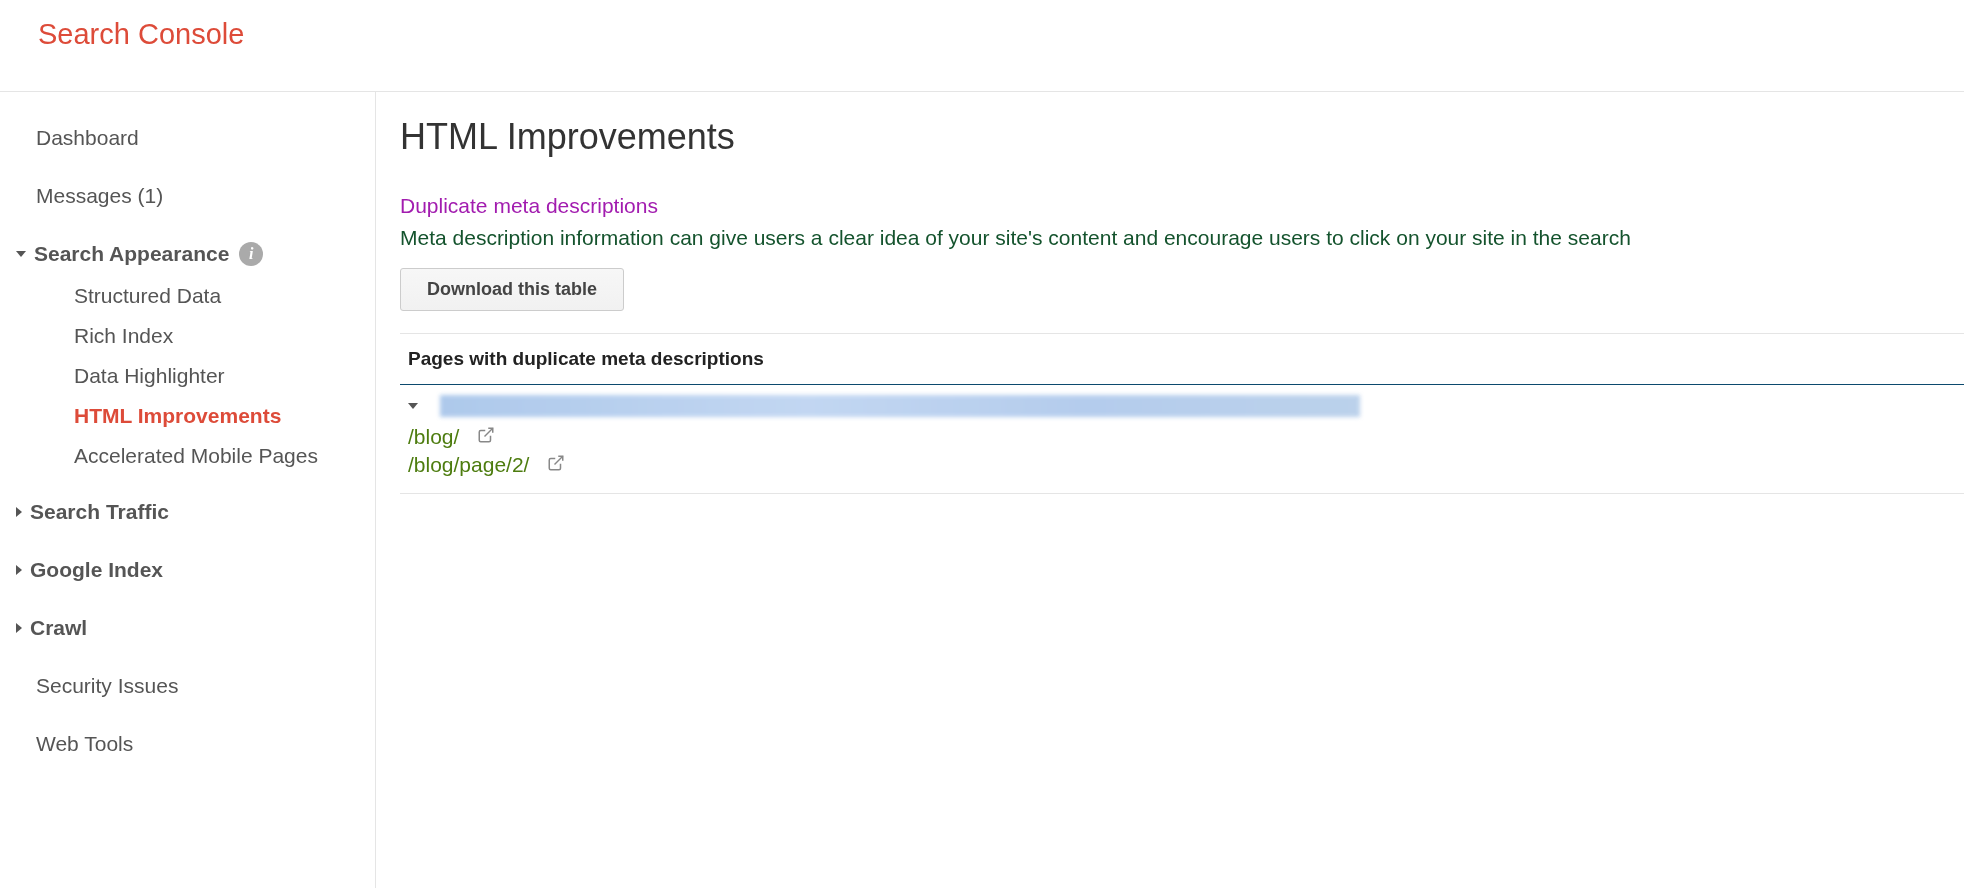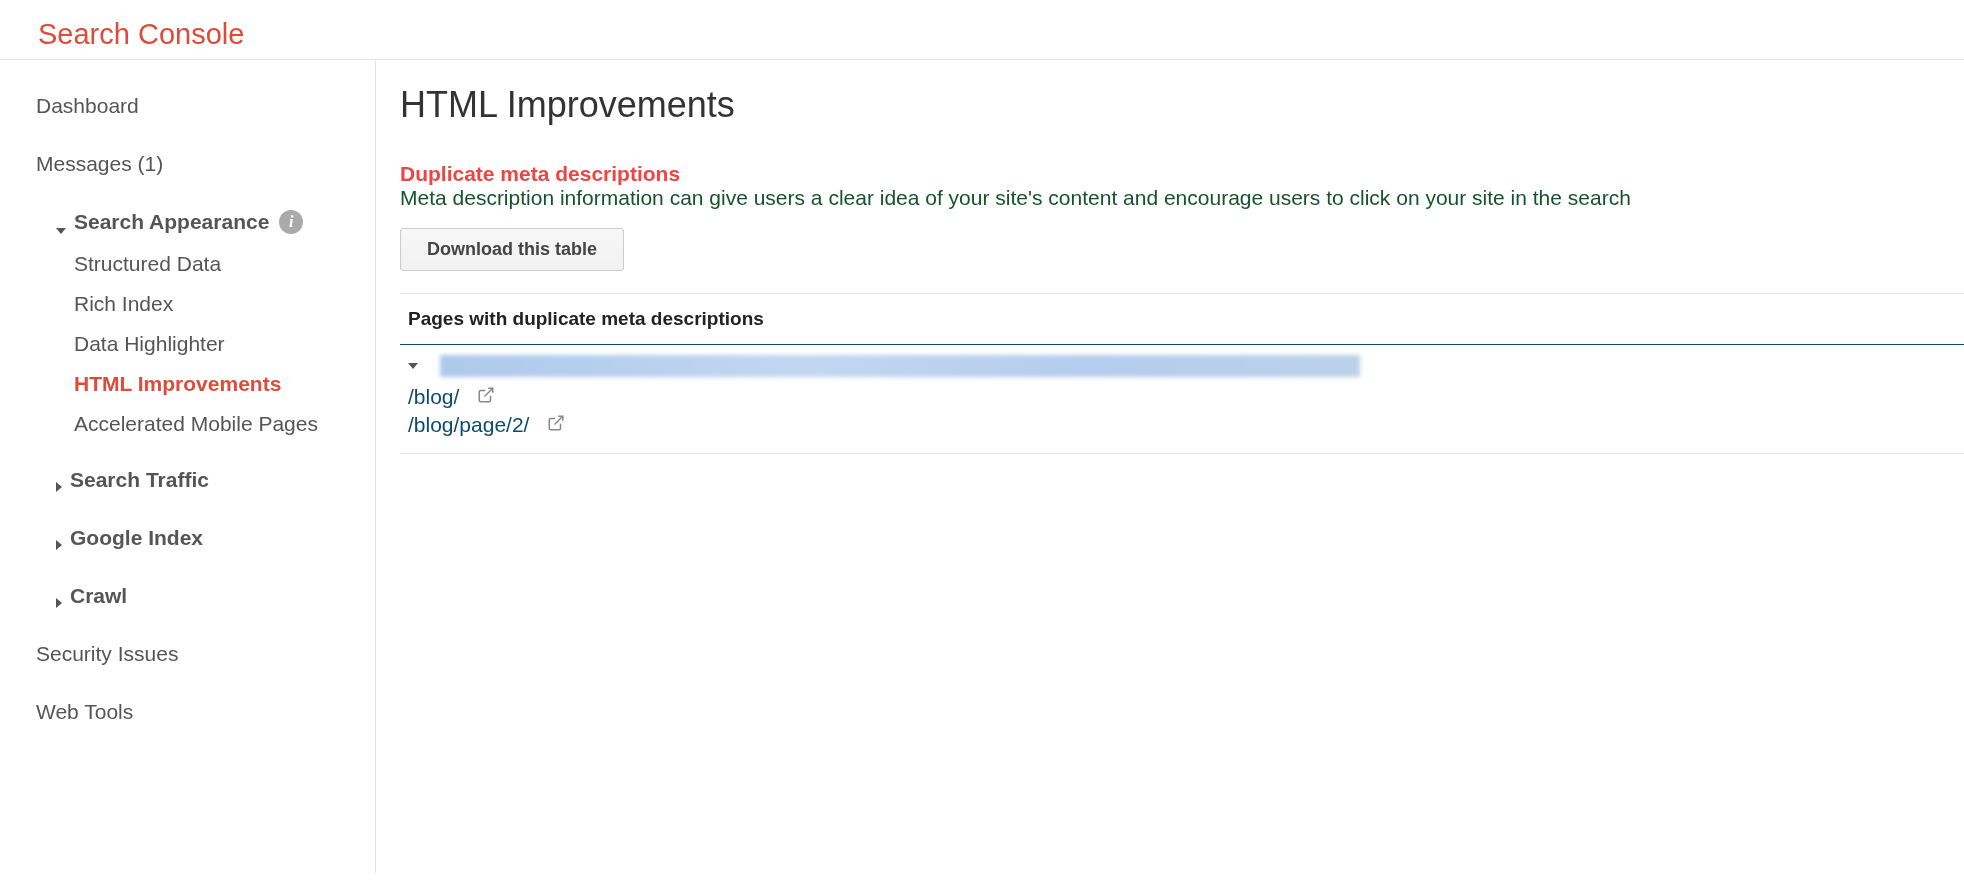--- a/index.html
+++ b/index.html
@@ -8,21 +8,21 @@
       box-sizing: border-box;
     }
     body {
       font-family: Arial, Helvetica, sans-serif;
       background: #fff;
       width: 1964px;
       height: 888px;
       overflow: hidden;
     }
     .header {
-      padding: 18px 0 8px 38px;
+      padding: 18px 0 40px 38px;
       border-bottom: 1px solid #e5e5e5;
     }
     .app-title {
       color: #dd4b39;
       font-size: 29px;
       font-weight: 400;
     }
     .layout {
       display: flex;
       height: calc(100% - 75px);
@@ -37,28 +37,27 @@
       display: flex;
       align-items: center;
       padding: 10px 0 10px 36px;
       color: #555;
       font-size: 21px;
       cursor: pointer;
       white-space: nowrap;
     }
     .nav-section {
       display: flex;
-      align-items: flex-end;
+      align-items: center;
       padding: 10px 0 10px 16px;
       color: #555;
       font-size: 21px;
       font-weight: bold;
       cursor: pointer;
       white-space: nowrap;
-      margin-left: 40px;
     }
     .nav-section-sub {
       padding: 8px 0 8px 54px;
       color: #555;
       font-size: 21px;
       cursor: pointer;
       white-space: nowrap;
       margin-left: 20px;
     }
     .nav-section-sub.active {
@@ -100,23 +99,23 @@
       padding: 24px 0 0 24px;
     }
     .page-title {
       font-size: 36px;
       font-weight: 400;
       color: #333;
       margin-bottom: 36px;
     }
     .section-header {
       font-size: 21px;
-      font-weight: bold;
-      color: #ef4444;
-      margin-bottom: 0;
+      font-weight: normal;
+      color: #a21caf;
+      margin-bottom: 8px;
     }
     .section-desc {
       font-size: 21px;
       color: #14532d;
       margin-bottom: 18px;
       white-space: nowrap;
     }
     .download-btn {
       display: inline-block;
       background: linear-gradient(#f7f7f7, #f1f1f1);
@@ -152,21 +151,21 @@
       background: linear-gradient(90deg, #a0c0e8 0%, #b8d0f0 40%, #a8c4ea 70%, #b0cae8 100%);
       height: 22px;
       width: 920px;
       filter: blur(2px);
       opacity: 0.85;
     }
     .url-link {
       display: flex;
       align-items: center;
       gap: 18px;
-      color: #0c4a6e;
+      color: #4d7c0f;
       font-size: 21px;
       padding: 2px 0;
       cursor: pointer;
     }
     .external-icon svg {
       width: 18px;
       height: 18px;
     }
     .spacer {
       height: 14px;

